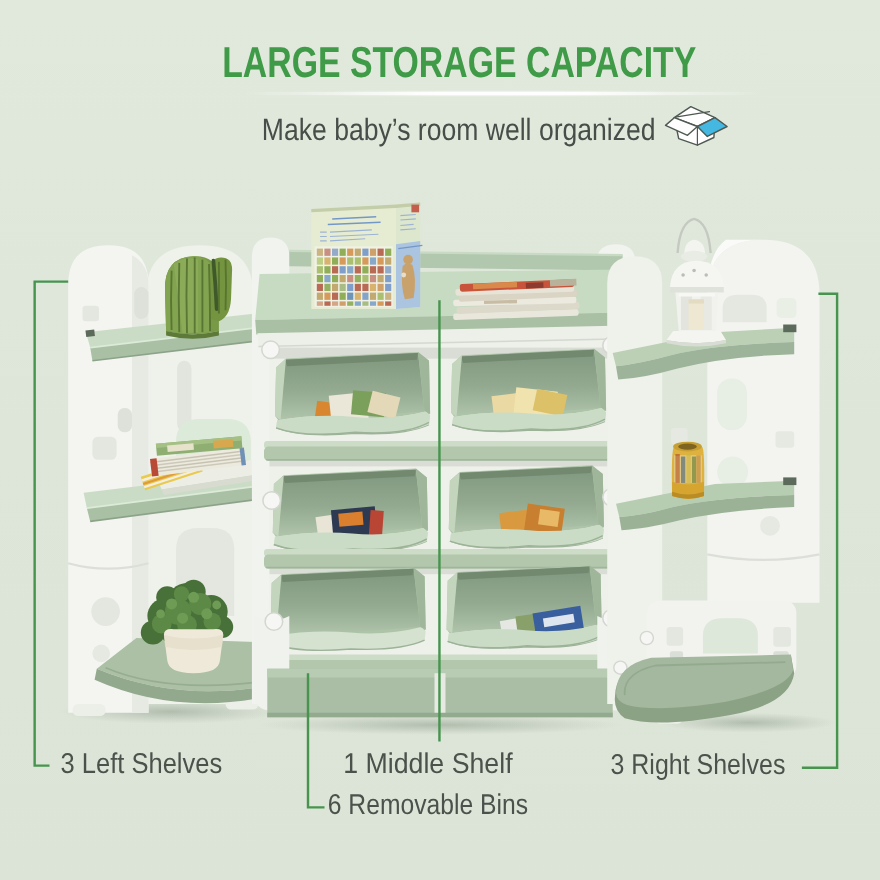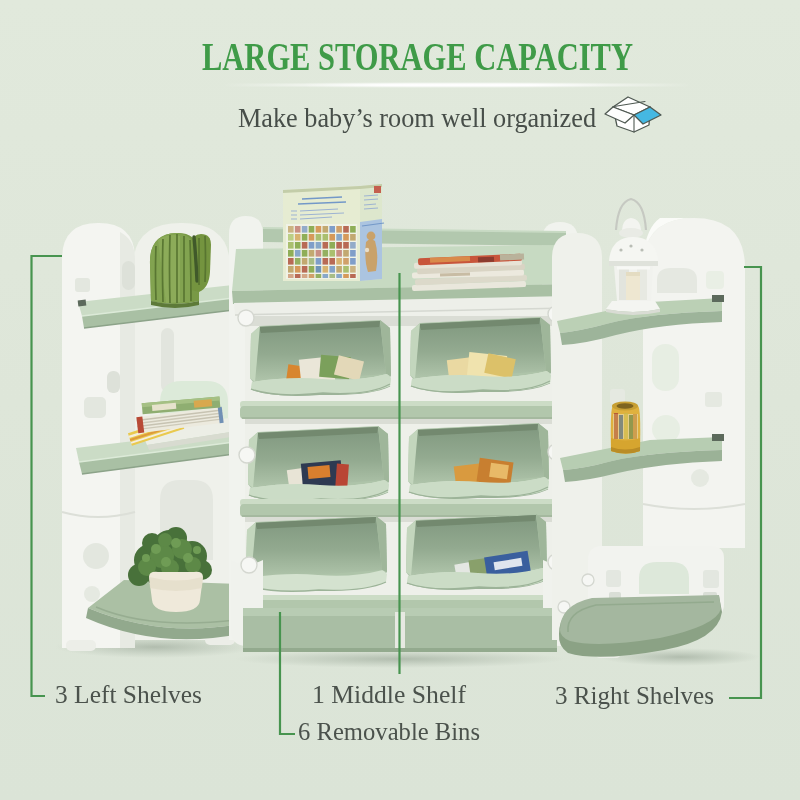--- a/index.html
+++ b/index.html
@@ -1,16 +1,16 @@
 <!DOCTYPE html>
 <html><head>
 <meta charset="utf-8">
 <style>
 html,body{margin:0;padding:0}
-.page{position:relative;width:800px;height:800px;background:#d946ef;font-family:Liberation Serif, serif;overflow:hidden}
+.page{position:relative;width:800px;height:800px;background:#d946ef;font-family:Liberation Sans, sans-serif;overflow:hidden}
 svg{display:block}
 </style>
 </head>
 <body>
 <div class="page">
 <svg width="800" height="800" viewBox="0 0 800 800">
 <defs>
 <linearGradient id="bggrad" x1="0" y1="0" x2="0" y2="1">
 <stop offset="0" stop-color="#e1e9dc"></stop>
 <stop offset="0.5" stop-color="#dee6d9"></stop>

